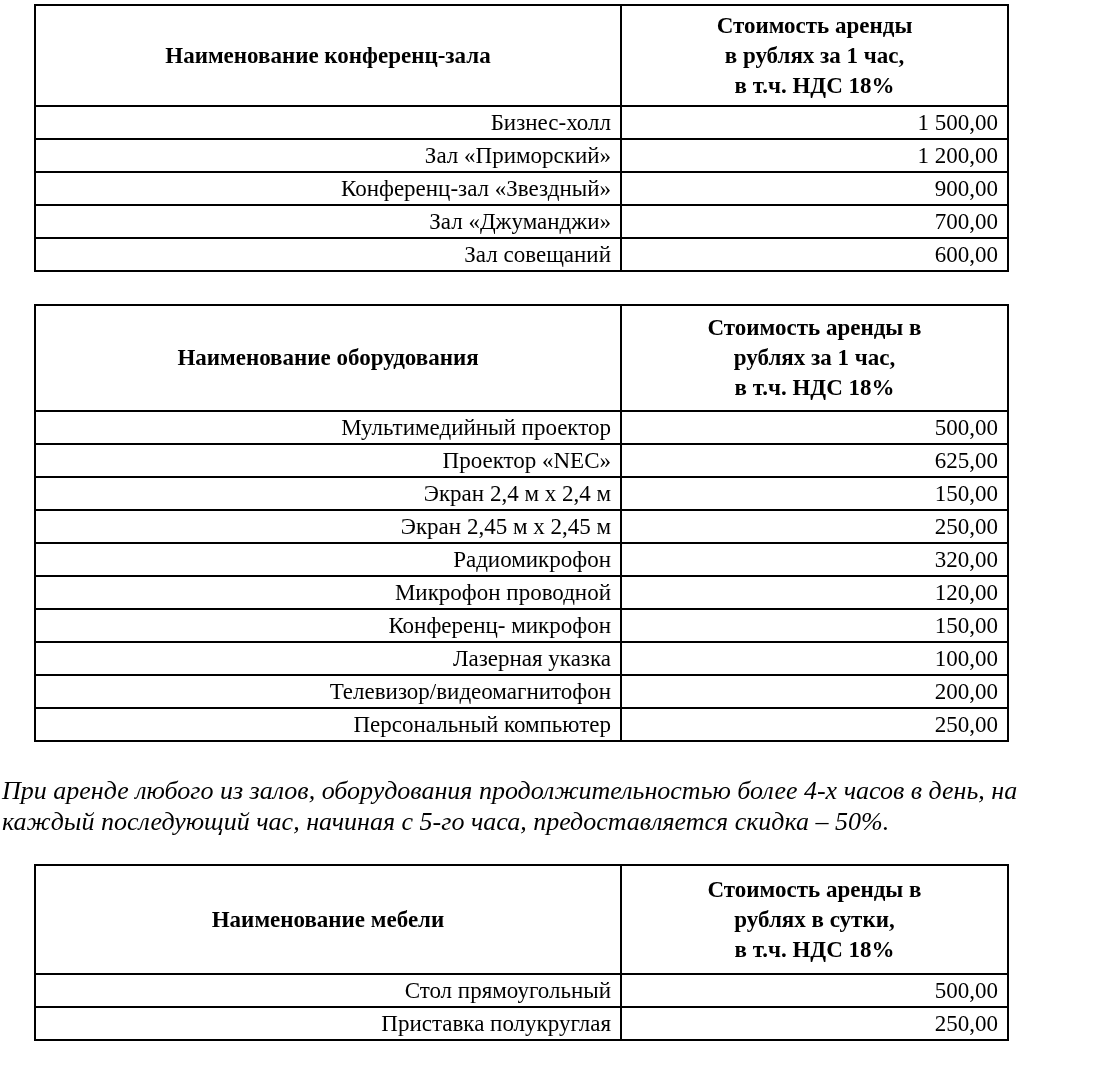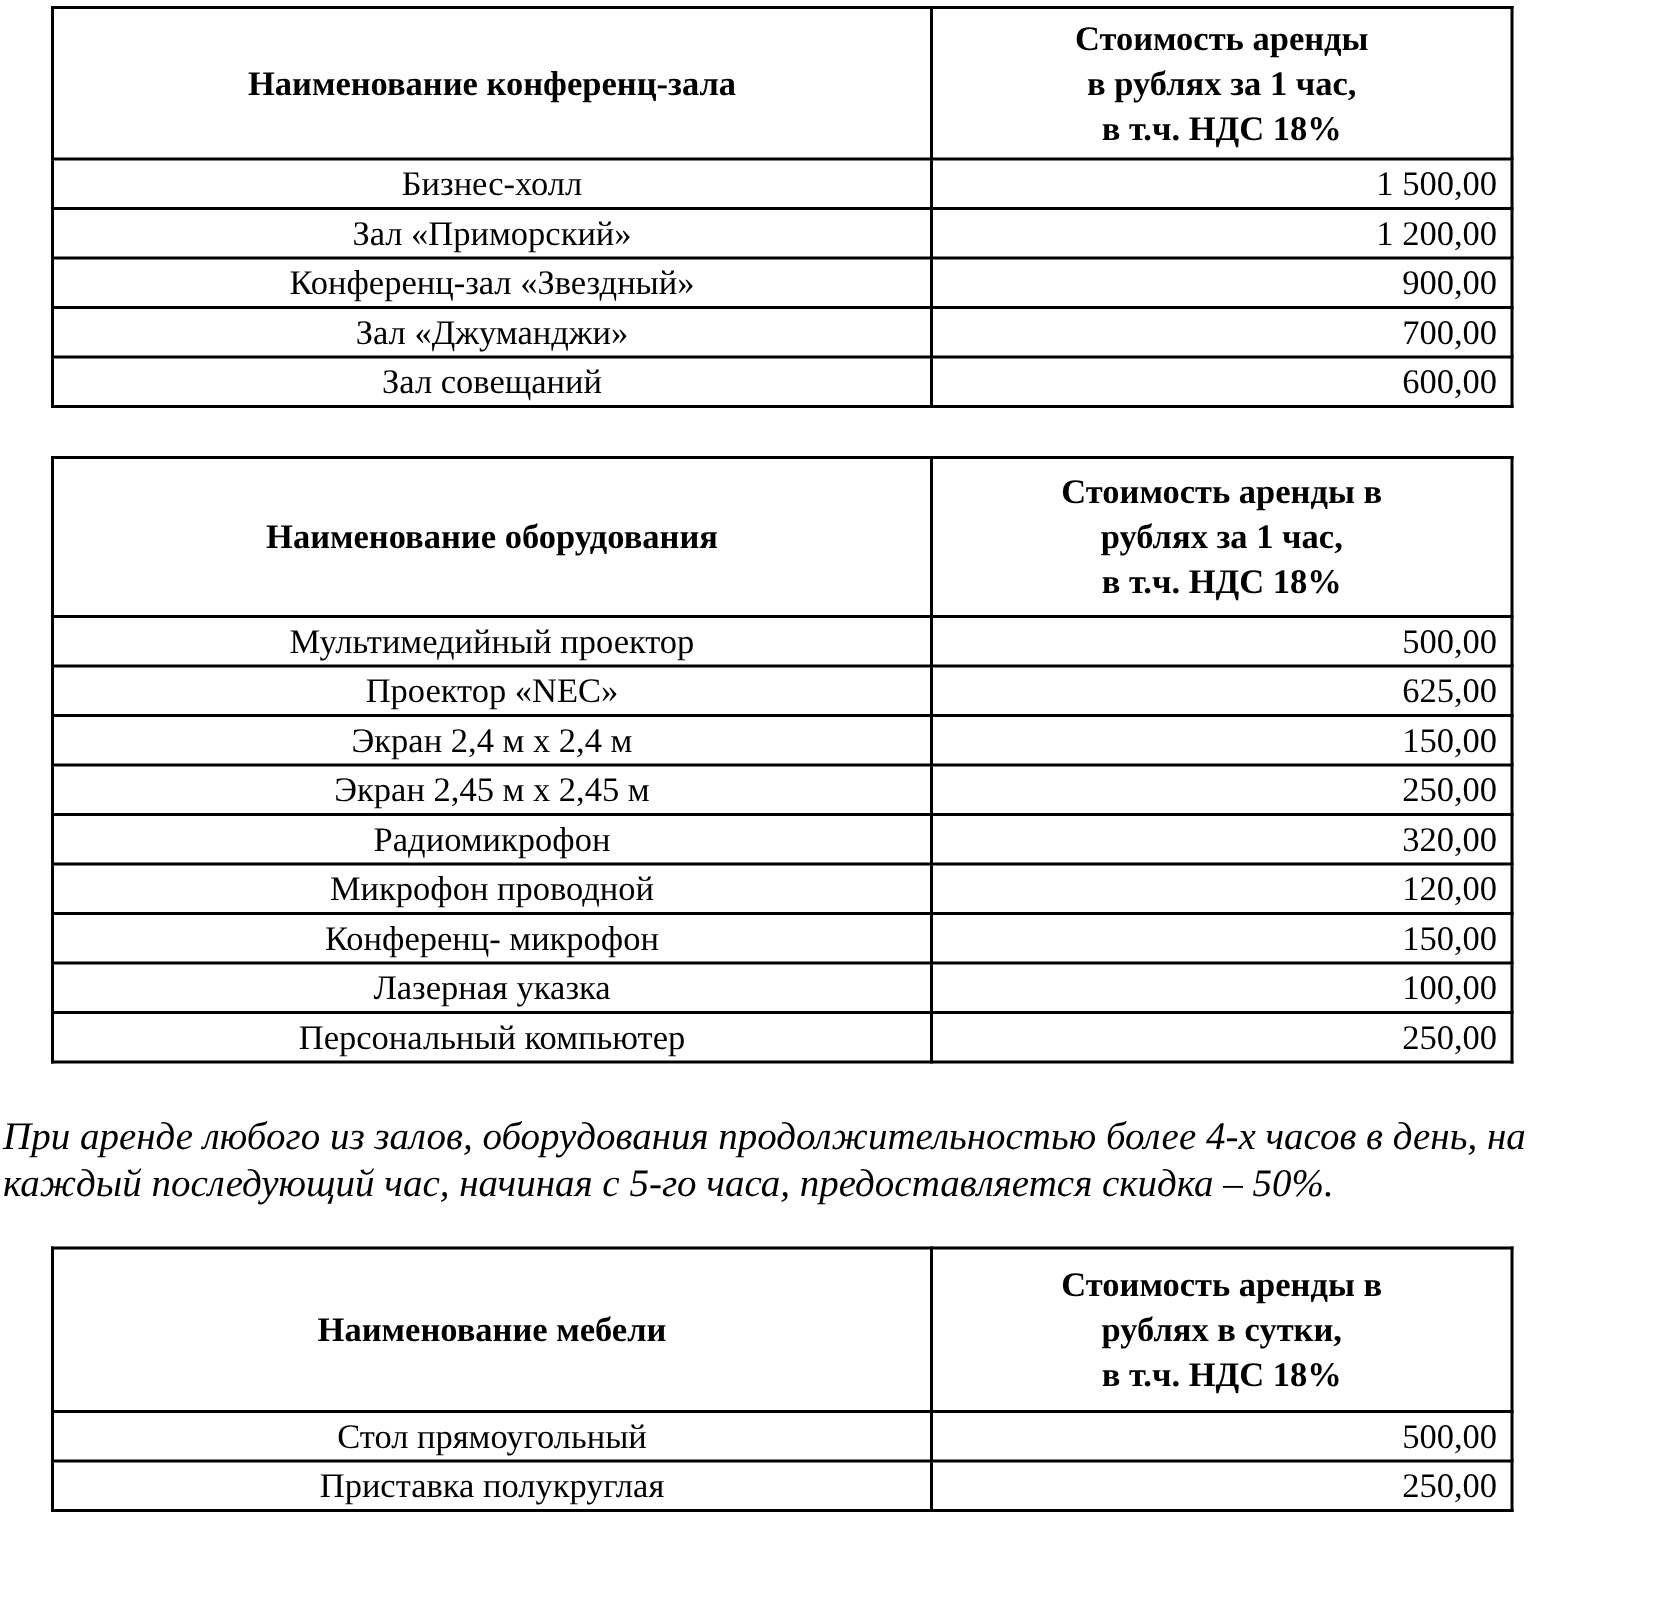--- a/index.html
+++ b/index.html
@@ -40,21 +40,21 @@
   .t2 th { height: 100px; }
   .t3 th { height: 103px; }
   col.col-name  { width: 586px; }
   col.col-price { width: 387px; }
   table.price-table td {
     height: 31px;
     padding: 0 9px;
     line-height: 30px;
     white-space: nowrap;
   }
-  td.c-name  { text-align: center; }
+  td.c-name  { text-align: right; }
   td.c-price { text-align: right; }
   .pre { white-space: pre-line; }
   .note {
     margin: 9px 0 0 36px;
     font-size: 23px;
     line-height: 28px;
   }
   .t2 { margin-top: 32px; }
   .note-italic {
     margin: 33px 0 0 2px;
@@ -147,20 +147,24 @@
         </tr>
         <tr>
           <td class="c-name">Конференц- микрофон</td>
           <td class="c-price">150,00</td>
         </tr>
         <tr>
           <td class="c-name">Лазерная указка</td>
           <td class="c-price">100,00</td>
         </tr>
         <tr>
+          <td class="c-name">Телевизор/видеомагнитофон</td>
+          <td class="c-price">200,00</td>
+        </tr>
+        <tr>
           <td class="c-name">Персональный компьютер</td>
           <td class="c-price">250,00</td>
         </tr>
       </tbody>
   </table>
 
   <p class="note-italic pre">При аренде любого из залов, оборудования продолжительностью более 4-х часов в день, на
 каждый последующий час, начиная с 5-го часа, предоставляется скидка – 50%.</p>
 
   <table class="price-table t3">

